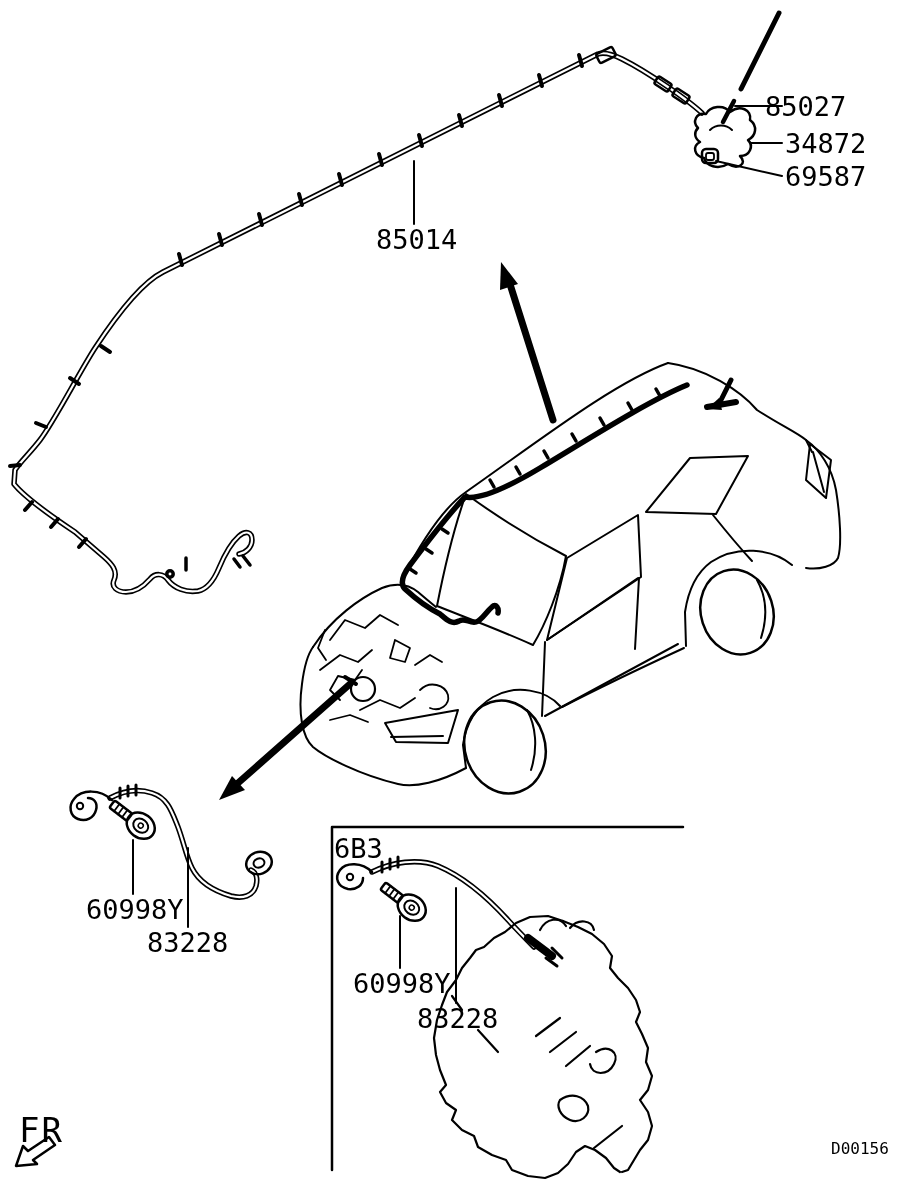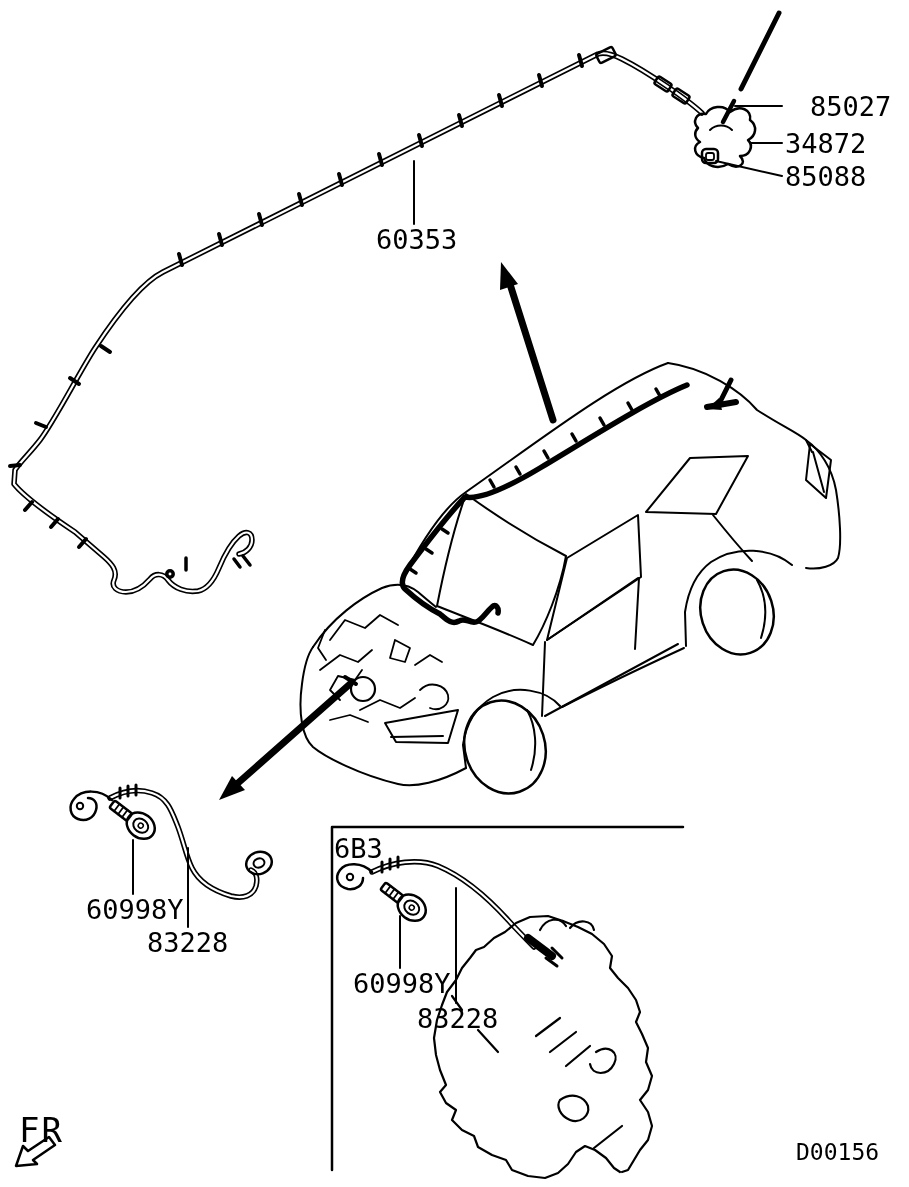--- a/index.html
+++ b/index.html
@@ -12,21 +12,21 @@
   }
   .canvas svg{position:absolute;left:0;top:0;}
   .plabel{
     position:absolute;
     color:#000;
     font-size:27px;
     line-height:1;
     letter-spacing:0px;
     white-space:nowrap;
   }
-  .plabel.small{font-size:23px;}
+  .plabel.small{font-size:16px;margin-left:35px;}
   .plabel.fr{font-size:34px;letter-spacing:2px;}
 </style>
 </head>
 <body>
 
 <div class="canvas">
 
 <svg width="909" height="1187" viewBox="0 0 909 1187">
   <g fill="none" stroke="#000" stroke-linecap="round" stroke-linejoin="round">
 
@@ -276,24 +276,24 @@
         <path d="M 540,930 C 546,918 560,916 566,926 M 570,928 C 578,918 592,920 594,930"></path>
       </g>
     </g>
 
     <g>
       <polygon points="16,1166 23,1146 28,1151 49,1137 55,1145 33,1160 37,1164" fill="#fff" stroke="#000" stroke-width="2.5"></polygon>
     </g>
   </g>
 </svg>
 
-<div class="plabel" style="left:810px;top:93px">85027</div>
+<div class="plabel" style="left:765px;top:93px">85027</div>
 <div class="plabel" style="left:785px;top:130px">34872</div>
-<div class="plabel" style="left:785px;top:163px">85088</div>
-<div class="plabel" style="left:376px;top:226px">60353</div>
+<div class="plabel" style="left:785px;top:163px">69587</div>
+<div class="plabel" style="left:376px;top:226px">85014</div>
 
 <div class="plabel" style="left:86px;top:896px">60998Y</div>
 <div class="plabel" style="left:147px;top:929px">83228</div>
 
 <div class="plabel" style="left:334px;top:835px">6B3</div>
 <div class="plabel" style="left:353px;top:970px">60998Y</div>
 <div class="plabel" style="left:417px;top:1005px">83228</div>
 
 <div class="plabel fr" style="left:19px;top:1113px">FR</div>
 <div class="plabel small" style="left:796px;top:1141px">D00156</div>

